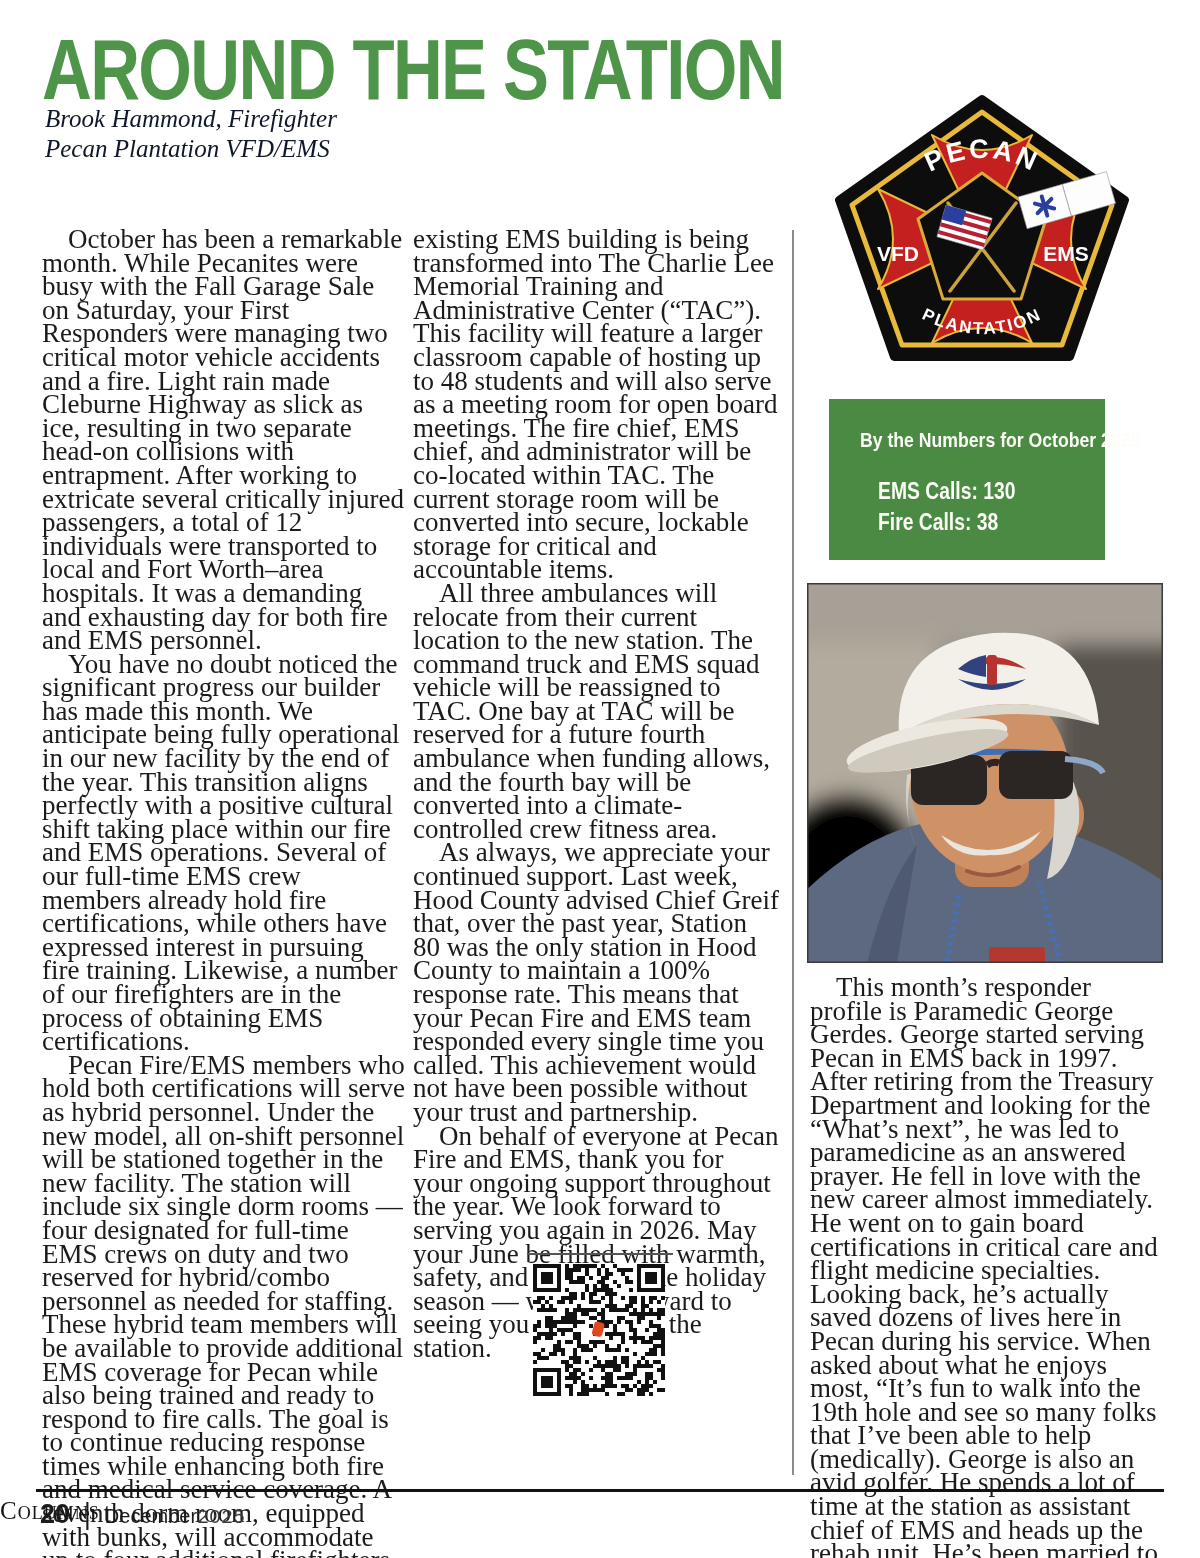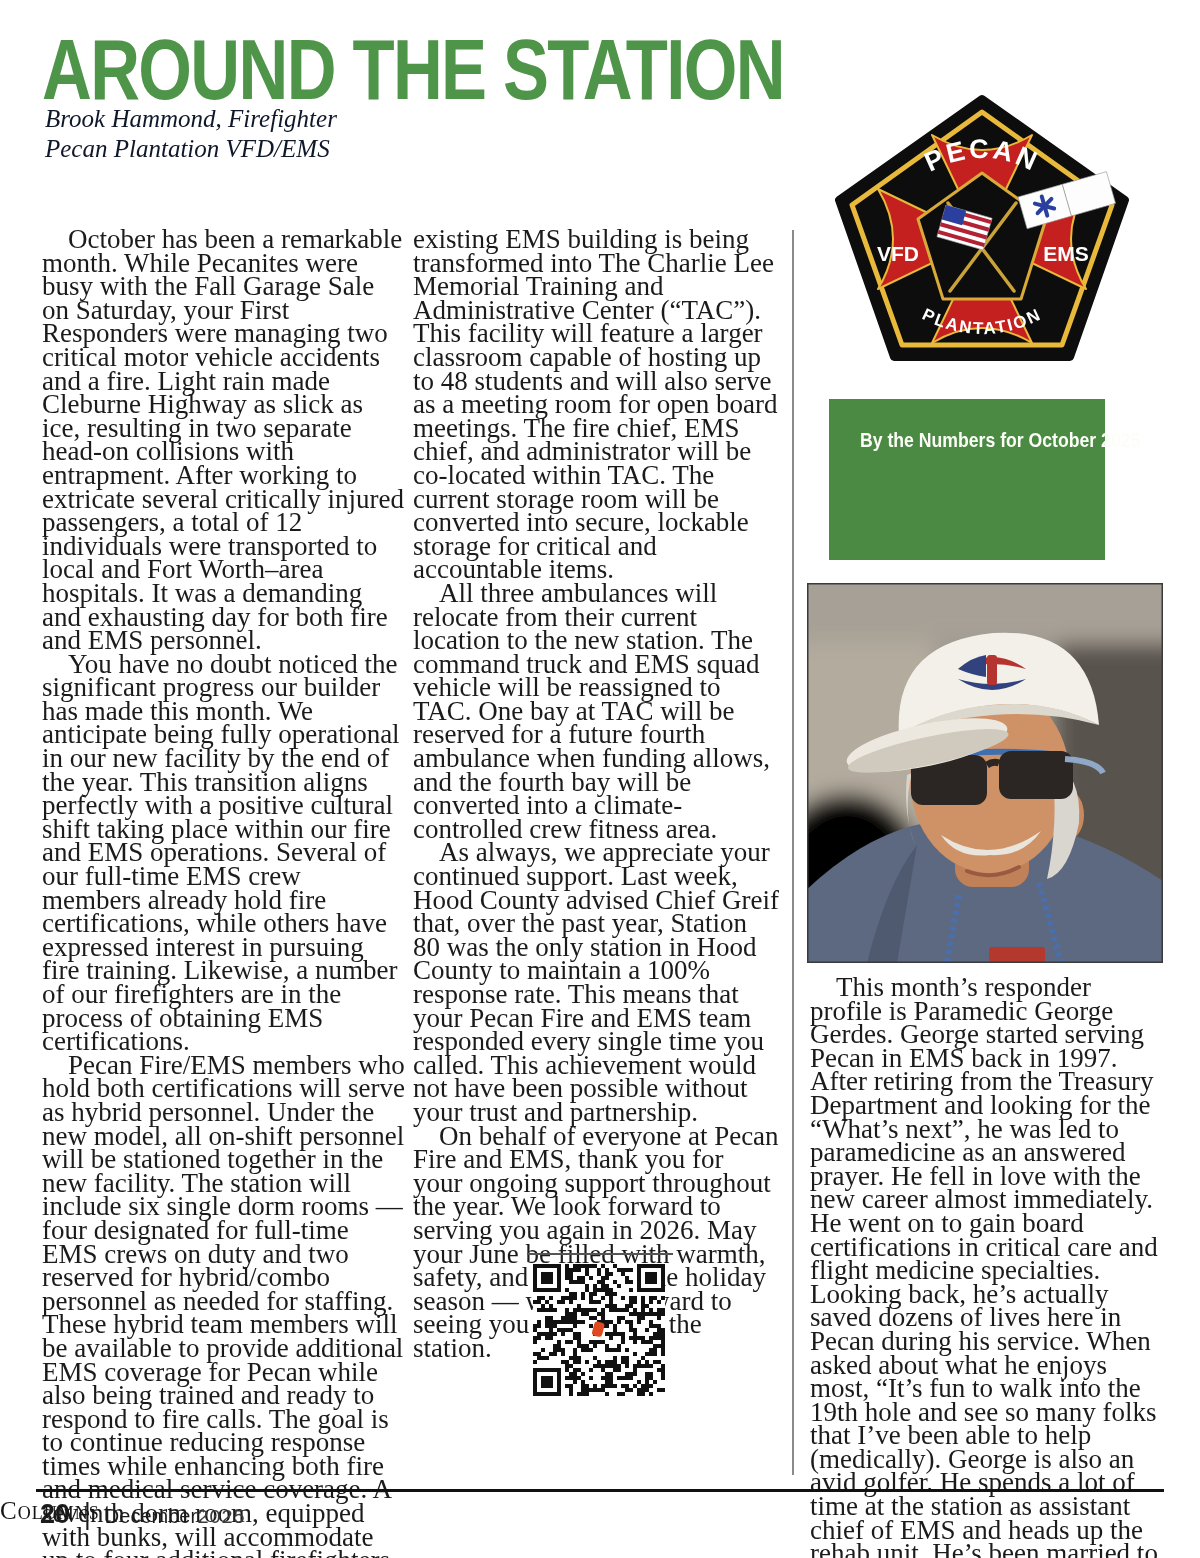--- a/index.html
+++ b/index.html
@@ -100,20 +100,24 @@
   </text>
   <text font-size="17" letter-spacing="2">
     <textPath href="#arcBottom" startOffset="50%" text-anchor="middle">PLANTATION</textPath>
   </text>
   <text x="66" y="168" font-size="21" text-anchor="middle">VFD</text>
   <text x="234" y="168" font-size="21" text-anchor="middle">EMS</text>
 </svg>
 
 <div class="abs stats-box" style="background:#4a8a42;">
   <div class="stats-title"><span class="condensed">By the Numbers for October 2025</span></div>
+  <div class="stats-lines">
+    <div><span class="condensed">EMS Calls: 130</span></div>
+    <div><span class="condensed">Fire Calls: 38</span></div>
+  </div>
 </div>
 
 <svg class="abs photo" viewBox="0 0 356 380">
   <defs>
       <filter id="blur10">
         <feGaussianBlur stdDeviation="10"></feGaussianBlur>
       </filter>
     </defs>
   <rect x="0" y="0" width="356" height="380" fill="#9a948b"></rect>
   <g filter="url(#blur10)">

